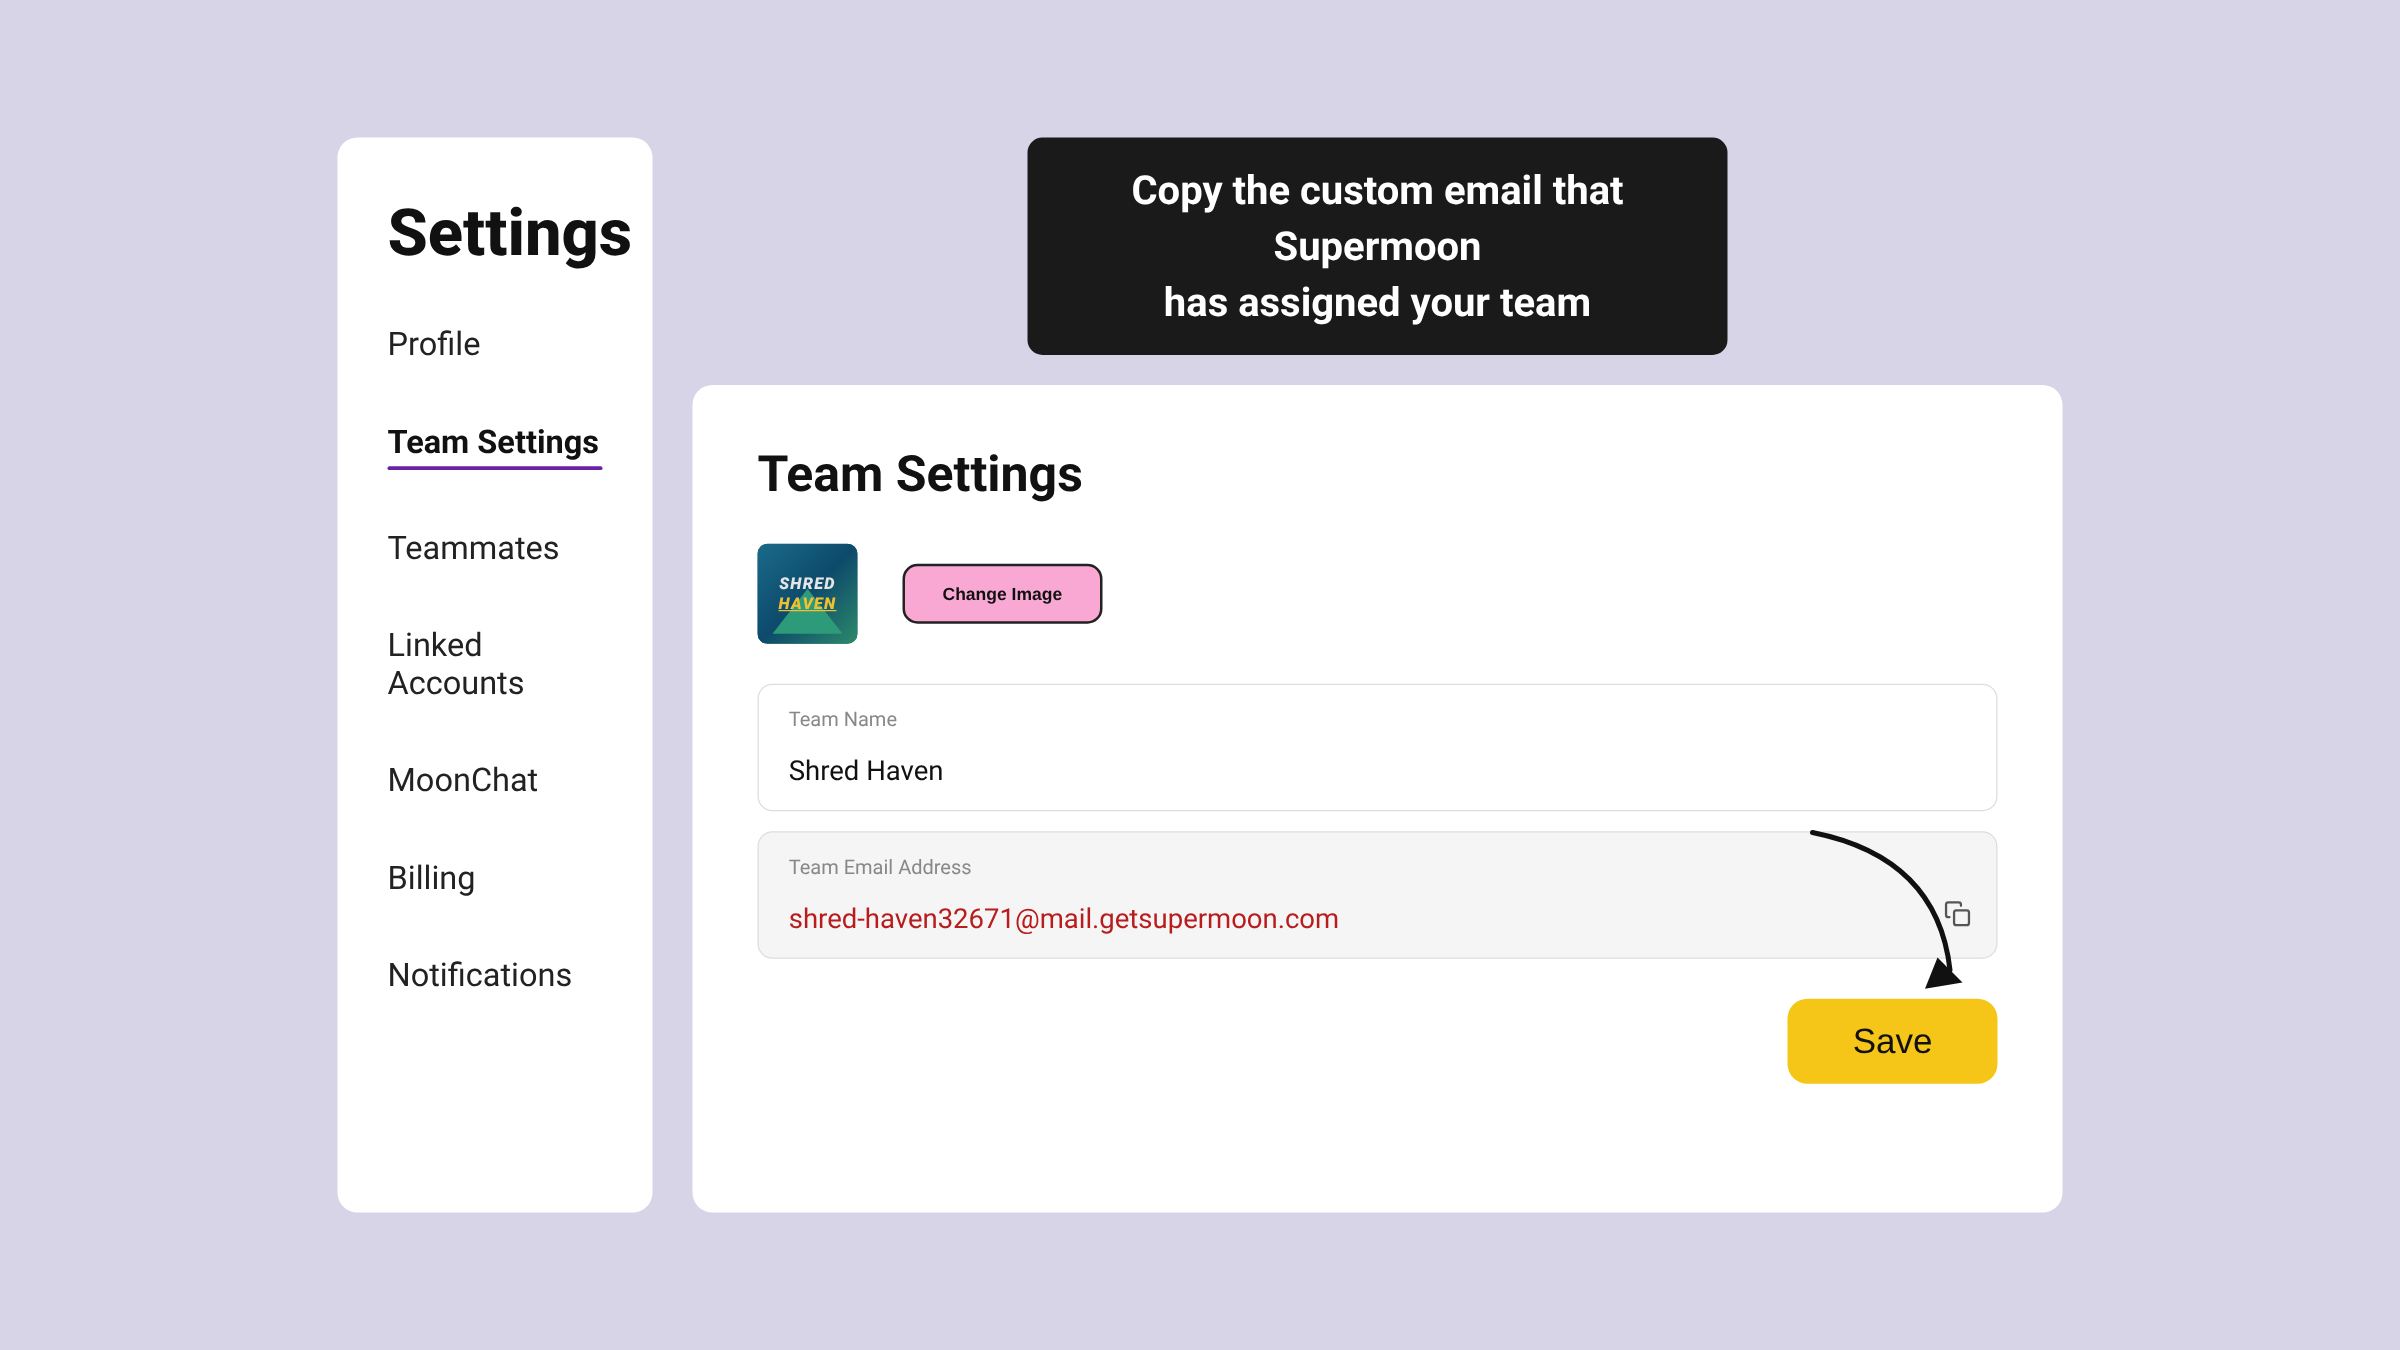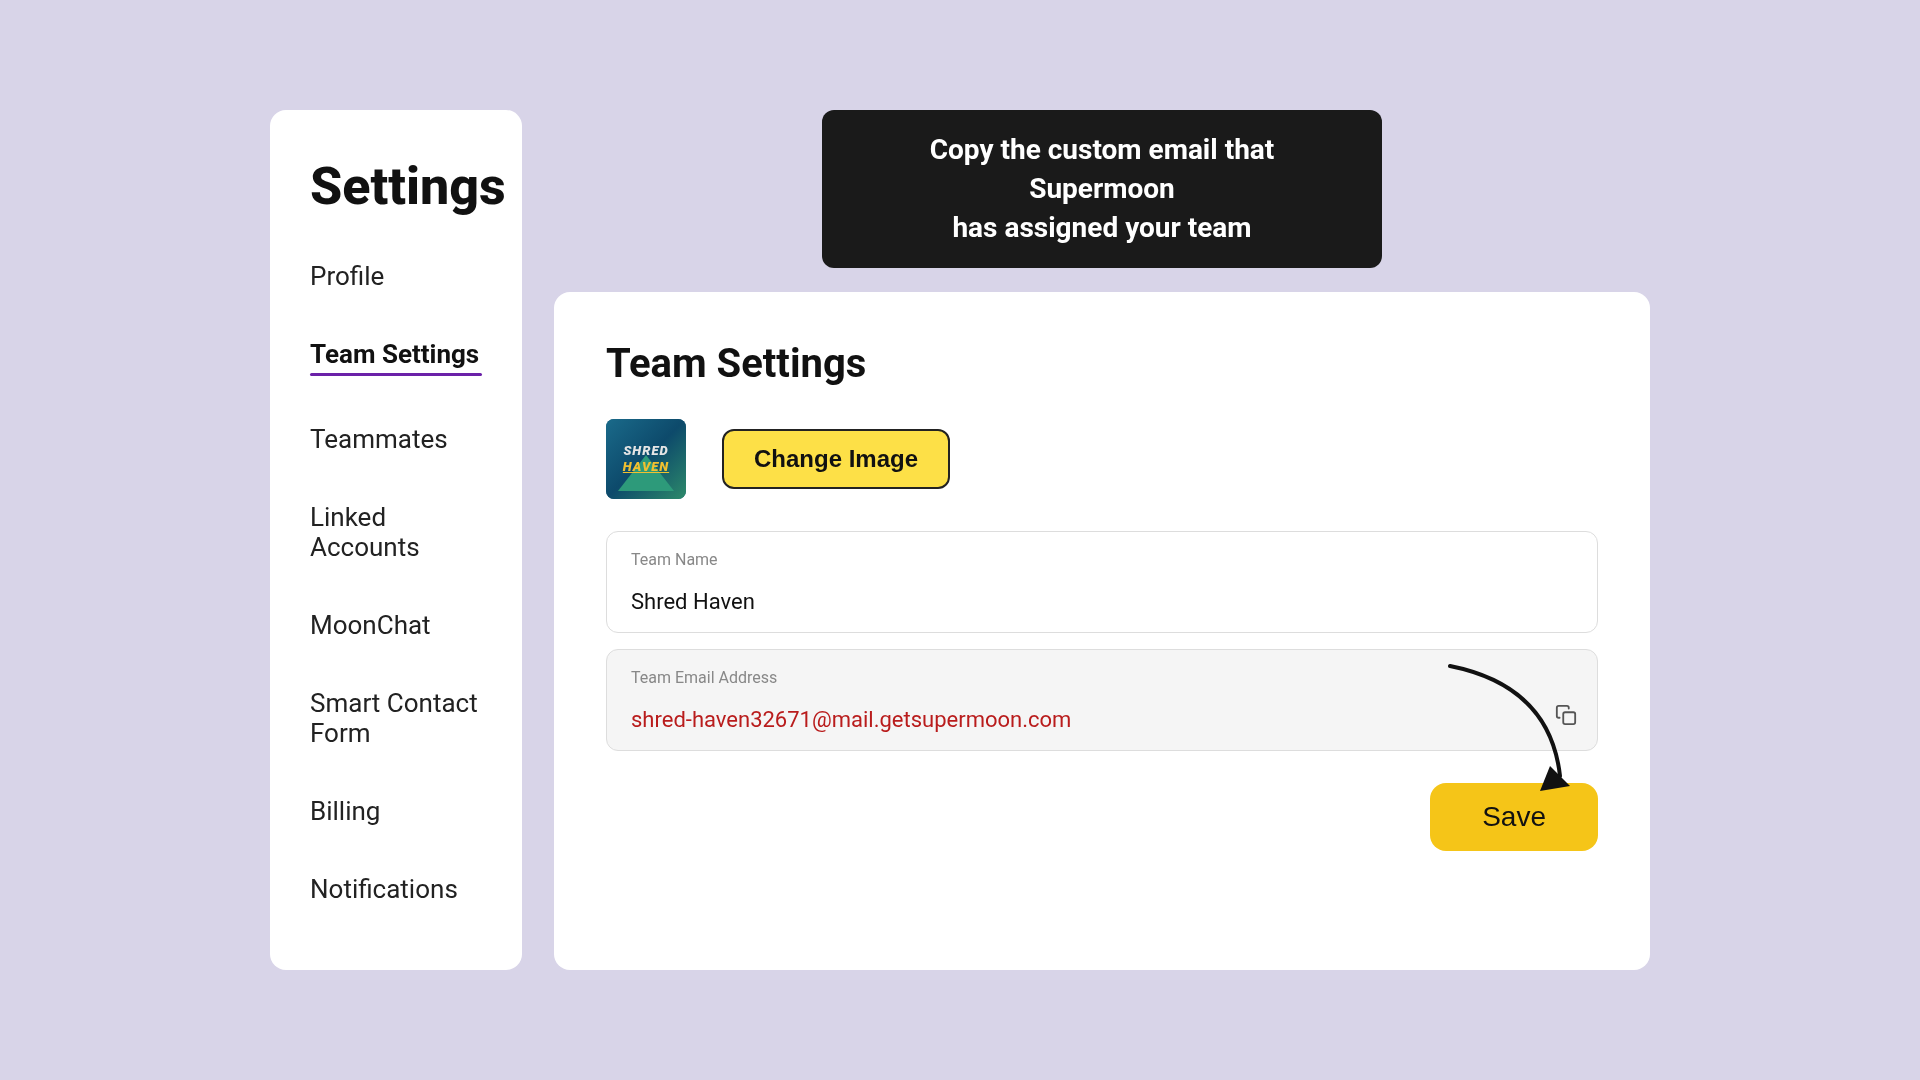--- a/index.html
+++ b/index.html
@@ -82,21 +82,21 @@
       gap: 24px;
       position: relative;
     }
 
     
     .tooltip-banner {
       background: #1a1a1a;
       color: #ffffff;
       border-radius: 12px;
       padding: 20px 36px;
-      font-size: 28px;
+      font-size: 32px;
       font-weight: 700;
       line-height: 1.4;
       text-align: center;
       width: 560px;
       align-self: center;
       position: relative;
     }
 
     
     .content-card {
@@ -176,24 +176,24 @@
       font-size: 13px;
       font-weight: 900;
       color: #f0c030;
       letter-spacing: 1px;
       font-style: italic;
       text-decoration: underline;
     }
 
     .change-image-btn {
       border: 2px solid #222222;
-      background: #fde047;
+      background: #f9a8d4;
       border-radius: 12px;
       padding: 14px 30px;
-      font-size: 24px;
+      font-size: 14px;
       font-weight: 600;
       cursor: pointer;
       color: #111111;
     }
 
     
     .field-group {
       display: flex;
       flex-direction: column;
       gap: 16px;
@@ -280,23 +280,20 @@
         <span>Team Settings</span>
       </div>
       <div class="sidebar-item">
         <span>Teammates</span>
       </div>
       <div class="sidebar-item">
         <span>Linked Accounts</span>
       </div>
       <div class="sidebar-item">
         <span>MoonChat</span>
-      </div>
-      <div class="sidebar-item">
-        <span>Smart Contact Form</span>
       </div>
       <div class="sidebar-item">
         <span>Billing</span>
       </div>
       <div class="sidebar-item">
         <span>Notifications</span>
       </div>
     </nav>
   </div>
 

